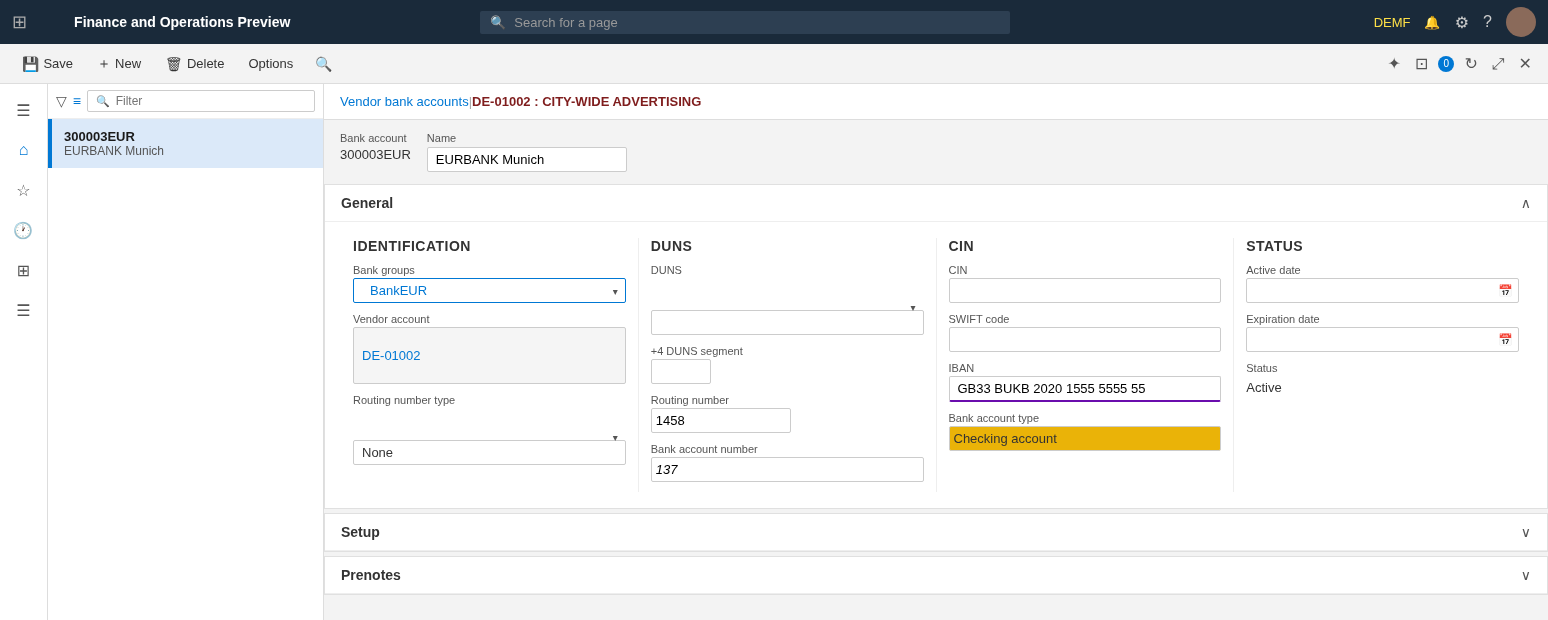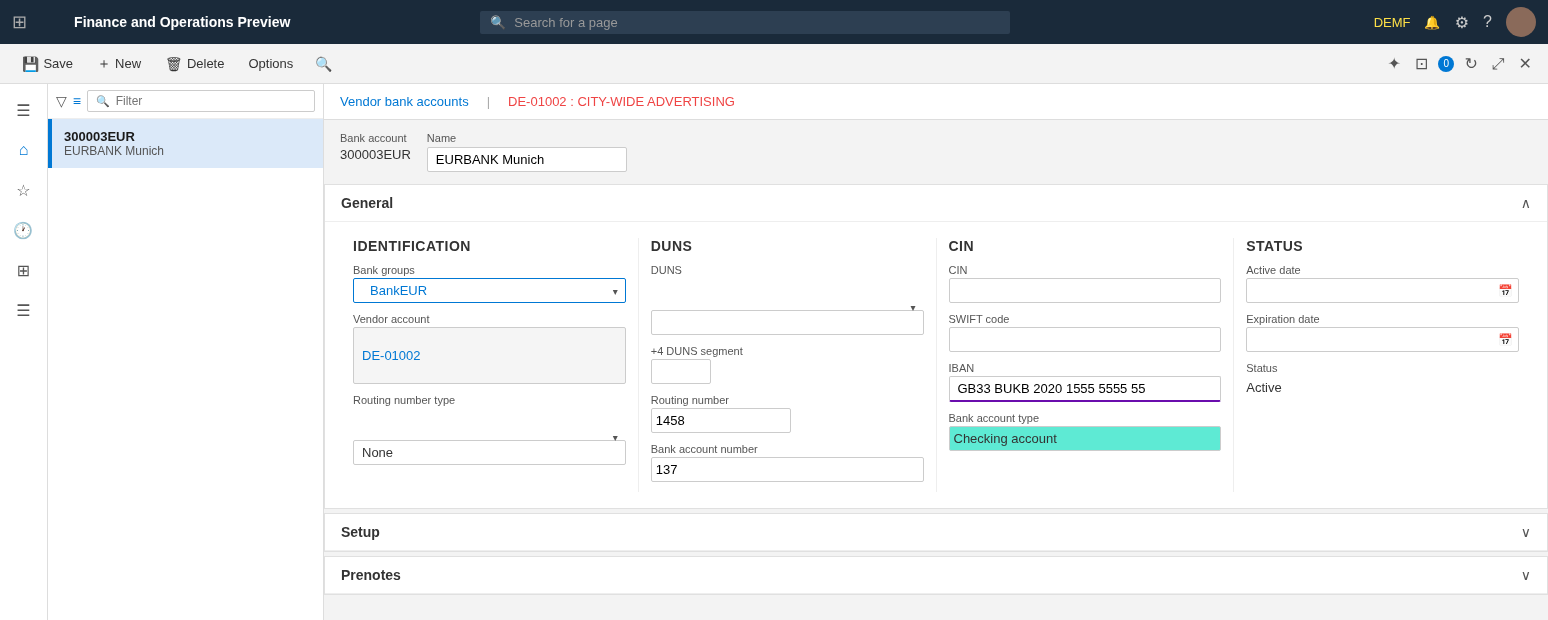--- a/index.html
+++ b/index.html
@@ -85,24 +85,24 @@
     .list-item-sub { font-size: 12px; color: #555; }
 
     
     .content-panel {
       flex: 1; overflow-y: auto; background: #f3f3f3; padding: 0;
     }
 
     
     .breadcrumb {
       background: white; padding: 10px 16px; font-size: 13px; color: #555;
-      display: flex; align-items: center; gap: 18px; border-bottom: 1px solid #ddd;
+      display: flex; align-items: center; gap: 0; border-bottom: 1px solid #ddd;
     }
     .breadcrumb .separator { color: #aaa; }
-    .breadcrumb .current { color: #ef4444; font-weight: 400; }
+    .breadcrumb .current { color: #7f1d1d; font-weight: 700; }
 
     
     .form-area { padding: 12px 16px 0 16px; }
     .form-row { display: flex; gap: 16px; margin-bottom: 12px; }
     .form-field { display: flex; flex-direction: column; gap: 3px; }
     .form-field label { font-size: 11px; color: #555; }
     .form-field .field-value { font-size: 13px; color: #333; }
     .form-field input[type="text"] {
       border: 1px solid #ccc; padding: 4px 8px; font-size: 13px;
       border-radius: 2px; outline: none; min-width: 160px;
@@ -126,21 +126,21 @@
     .section-col { flex: 1; padding: 0 12px; border-right: 1px solid #eee; }
     .section-col:last-child { border-right: none; }
     .col-title { font-size: 14px; font-weight: 700; color: #333; text-transform: uppercase; margin-bottom: 10px; letter-spacing: 0.5px; }
 
     .field-group { margin-bottom: 10px; }
     .field-label { font-size: 11px; color: #555; margin-bottom: 2px; }
     .field-input {
       border: 1px solid #ccc; padding: 4px 4px; font-size: 13px;
       border-radius: 2px; width: 100%; outline: none; background: white;
     }
-    .field-input.readonly { background: #5eead4; color: #333; cursor: default; }
+    .field-input.readonly { background: #eab308; color: #333; cursor: default; }
     .field-input-link { color: #0078d4; font-size: 13px; padding: 20px 8px; border: 1px solid #ccc; border-radius: 2px; background: #f5f5f5; display: block; }
 
     .select-wrap { position: relative; display: inline-block; width: 100%; }
     .select-wrap select {
       width: 100%; padding: 4px 24px 4px 16px; font-size: 13px;
       border: 1px solid #0078d4; border-radius: 2px; outline: none;
       appearance: none; background: white; cursor: pointer; color: #0078d4;
     }
     .select-wrap .chevron-down {
       position: absolute; right: 8px; top: 50%; transform: translateY(-50%);
@@ -336,21 +336,21 @@
               <input type="text" class="field-input duns-small" value="" style="width: 60px;">
             </div>
 
             <div class="field-group">
               <div class="field-label">Routing number</div>
               <input type="text" class="field-input" value="1458" style="width: 140px;">
             </div>
 
             <div class="field-group">
               <div class="field-label">Bank account number</div>
-              <input type="text" class="field-input" value="137" style="width: 100%;">
+              <input type="text" class="field-input" value="137" style="width: 100%; font-style: italic;">
             </div>
           </div>
 
           <div class="section-col">
             <div class="col-title">CIN</div>
 
             <div class="field-group">
               <div class="field-label">CIN</div>
               <input type="text" class="field-input" value="" style="">
             </div>

